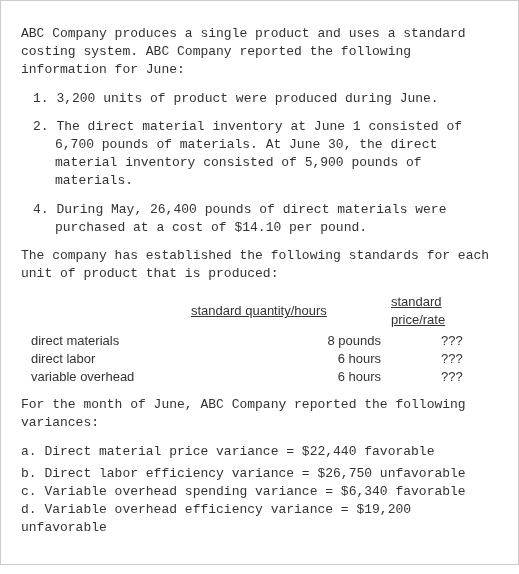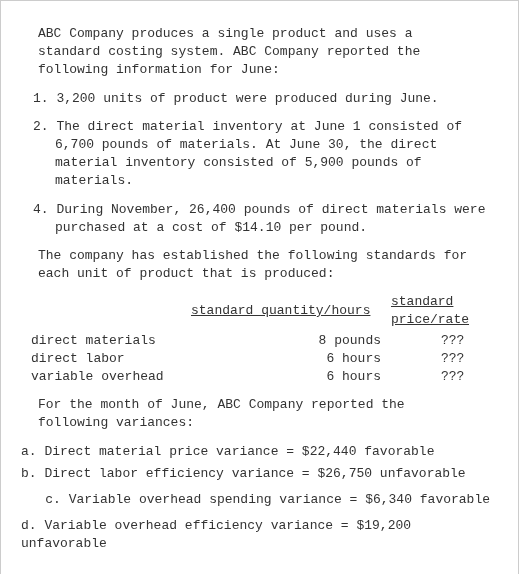--- a/index.html
+++ b/index.html
@@ -11,33 +11,33 @@
     color: #333;
     line-height: 1.4;
   }
   .page {
     width: 519px;
     box-sizing: border-box;
     padding: 14px 20px 20px 20px;
     border: 1px solid #ccc;
   }
   p {
-    margin: 10px 17px;
+    margin: 10px 0;
     white-space: pre-wrap;
   }
   .indent-block {
     margin: 10px 12px;
     padding-left: 22px;
     text-indent: -22px;
     white-space: pre-wrap;
   }
   table.std {
     border-collapse: collapse;
     margin: 6px 0 6px 10px;
-    font-family: Liberation Mono, monospace;
+    font-family: Liberation Sans, sans-serif;
     font-size: 13px;
   }
   table.std th {
     text-align: left;
     text-decoration: underline;
     font-weight: normal;
     padding: 0 10px 2px 0;
   }
   table.std td {
     padding: 0 10px 0 0;
@@ -54,21 +54,21 @@
 </style>
 </head>
 <body>
 
 <div class="page">
 
   <p>ABC Company produces a single product and uses a standard costing system. ABC Company reported the following information for June:</p>
 
   <div class="indent-block">1. 3,200 units of product were produced during June.</div>
   <div class="indent-block">2. The direct material inventory at June 1 consisted of 6,700 pounds of materials. At June 30, the direct material inventory consisted of 5,900 pounds of materials.</div>
-  <div class="indent-block">4. During November, 26,400 pounds of direct materials were purchased at a cost of $14.10 per pound.</div>
+  <div class="indent-block">4. During May, 26,400 pounds of direct materials were purchased at a cost of $14.10 per pound.</div>
 
   <p>The company has established the following standards for each unit of product that is produced:</p>
 
   <table class="std">
     <tbody>
         <tr>
       <th style="width:150px;"></th>
       <th style="width:190px;">standard quantity/hours</th>
       <th>standard price/rate</th>
     </tr>
@@ -87,16 +87,16 @@
       <td class="qty">6 hours</td>
       <td class="rate">???</td>
     </tr>
   </tbody>
     </table>
 
   <p>For the month of June, ABC Company reported the following variances:</p>
 
   <p style="margin:4px 0;">a. Direct material price variance = $22,440 favorable</p>
   <p style="margin:0;">b. Direct labor efficiency variance = $26,750 unfavorable</p>
-  <p style="margin:8px;text-align:right;">c. Variable overhead spending variance = $6,340 favorable</p>
+  <p style="margin:0;">c. Variable overhead spending variance = $6,340 favorable</p>
   <p style="margin:0 0 6px 0;">d. Variable overhead efficiency variance = $19,200 unfavorable</p>
 
 </div>
 
 </body></html>

